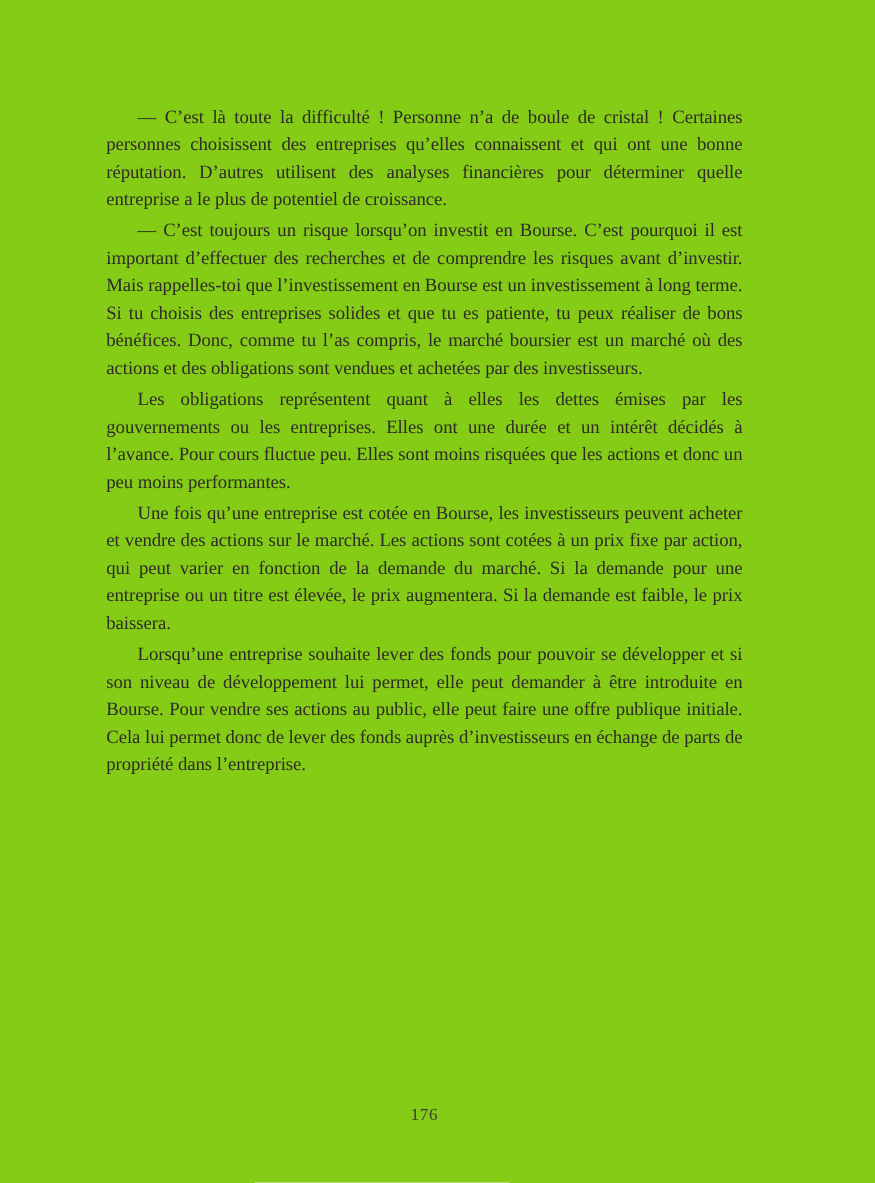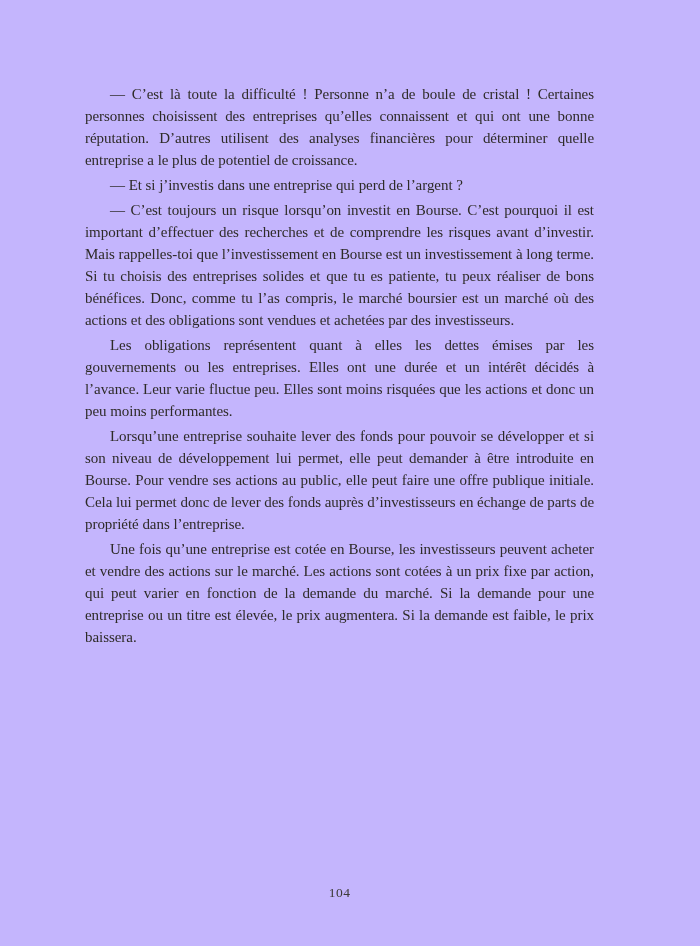--- a/index.html
+++ b/index.html
@@ -10,21 +10,21 @@
   body {
     width: 700px;
     height: 946px;
     position: relative;
     overflow: hidden;
     font-family: "Liberation Serif", serif;
   }
   .book-page {
     position: absolute;
     inset: 0;
-    background: #c4b5fd;
+    background: #84cc16;
   }
   .text-block {
     position: absolute;
     left: 85px;
     top: 83px;
     width: 509px;
     color: #2e2b28;
     font-size: 15px;
     line-height: 22px;
     text-align: justify;
@@ -48,22 +48,21 @@
     color: #3d3a37;
     letter-spacing: 0.5px;
   }
 </style>
 </head>
 <body>
 
 <div class="book-page">
   <div class="text-block" lang="fr">
     <p>— C’est là toute la difficulté&nbsp;! Personne n’a de boule de cristal&nbsp;! Certaines personnes choisissent des entreprises qu’elles connaissent et qui ont une bonne réputation. D’autres utilisent des analyses financières pour déter­miner quelle entreprise a le plus de potentiel de croissance.</p>
-    <p>— Et si j’investis dans une entreprise qui perd de l’argent&nbsp;?</p>
     <p>— C’est toujours un risque lorsqu’on investit en Bourse. C’est pour­quoi il est important d’effectuer des recherches et de comprendre les risques avant d’investir. Mais rappelles-toi que l’investissement en Bourse est un investissement à long terme. Si tu choisis des entreprises solides et que tu es patiente, tu peux réaliser de bons bénéfices. Donc, comme tu l’as compris, le marché boursier est un marché où des actions et des obliga­tions sont vendues et achetées par des investisseurs.</p>
-    <p>Les obligations représentent quant à elles les dettes émises par les gouvernements ou les entreprises. Elles ont une durée et un intérêt décidés à l’avance. Leur varie fluctue peu. Elles sont moins risquées que les actions et donc un peu moins performantes.</p>
+    <p>Les obligations représentent quant à elles les dettes émises par les gouvernements ou les entreprises. Elles ont une durée et un intérêt décidés à l’avance. Pour cours fluctue peu. Elles sont moins risquées que les actions et donc un peu moins performantes.</p>
+    <p>Une fois qu’une entreprise est cotée en Bourse, les investisseurs peuvent acheter et vendre des actions sur le marché. Les actions sont cotées à un prix fixe par action, qui peut varier en fonction de la demande du marché. Si la demande pour une entreprise ou un titre est élevée, le prix augmen­tera. Si la demande est faible, le prix baissera.</p>
     <p>Lorsqu’une entreprise souhaite lever des fonds pour pouvoir se déve­lopper et si son niveau de développement lui permet, elle peut demander à être introduite en Bourse. Pour vendre ses actions au public, elle peut faire une offre publique initiale. Cela lui permet donc de lever des fonds auprès d’investisseurs en échange de parts de propriété dans l’entreprise.</p>
-    <p>Une fois qu’une entreprise est cotée en Bourse, les investisseurs peuvent acheter et vendre des actions sur le marché. Les actions sont cotées à un prix fixe par action, qui peut varier en fonction de la demande du marché. Si la demande pour une entreprise ou un titre est élevée, le prix augmen­tera. Si la demande est faible, le prix baissera.</p>
   </div>
   <div class="page-footer">
-    <span class="page-number">104</span>
+    <span class="page-number">176</span>
   </div>
 </div>
 
 </body></html>

